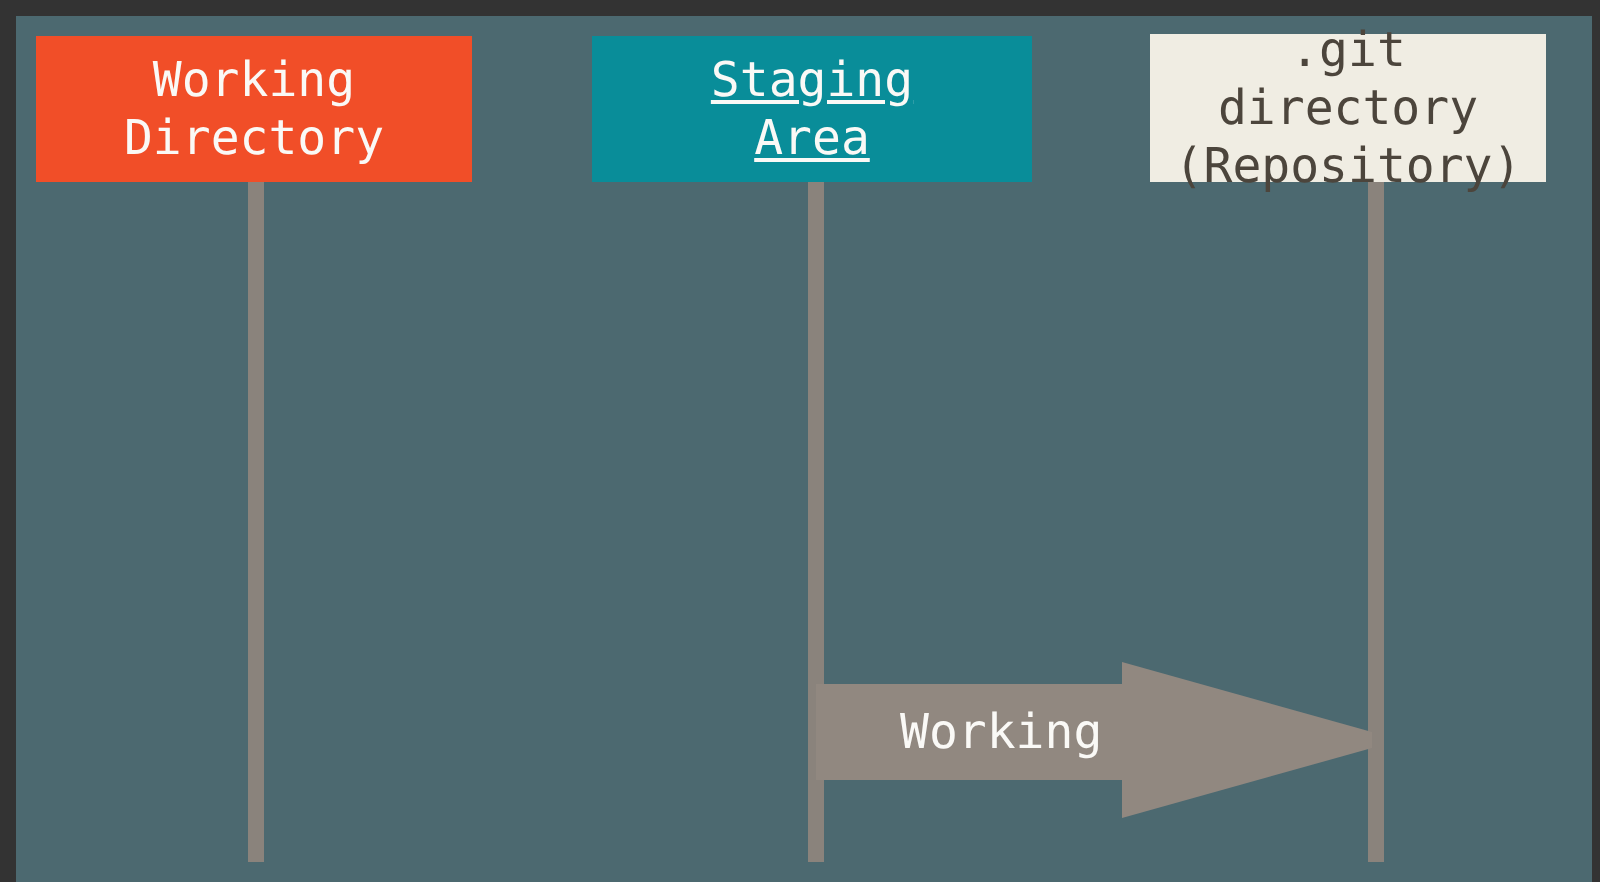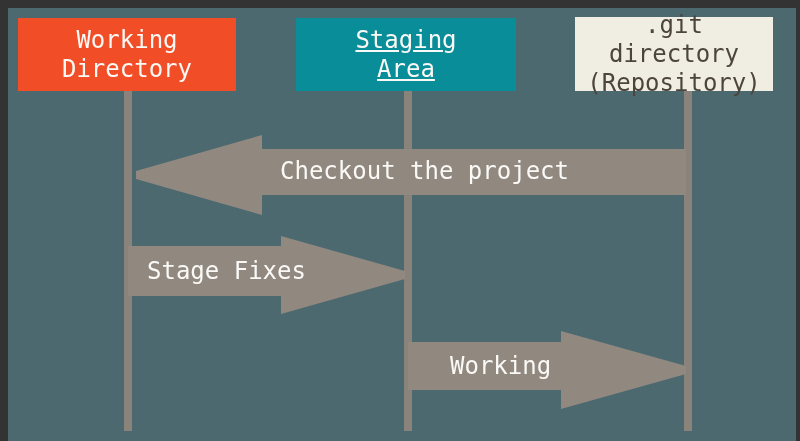--- a/index.html
+++ b/index.html
@@ -110,31 +110,21 @@
   <div class="col-box box-staging">Staging
 Area</div>
 
   <div class="col-box box-git">.git directory
 (Repository)</div>
 
   <div class="lifeline line-working"></div>
   <div class="lifeline line-staging"></div>
   <div class="lifeline line-git"></div>
 
-  <div class="arrow arrow-checkout">
-    <span class="head"></span>
-    <span class="shaft"></span>
-    <span class="arrow-label">Checkout the project</span>
-  </div>
 
-  <div class="arrow arrow-stage">
-    <span class="shaft"></span>
-    <span class="head"></span>
-    <span class="arrow-label">Stage Fixes</span>
-  </div>
 
   <div class="arrow arrow-commit">
     <span class="shaft"></span>
     <span class="head"></span>
     <span class="arrow-label">Working</span>
   </div>
 
 </div>
 
 </body></html>

